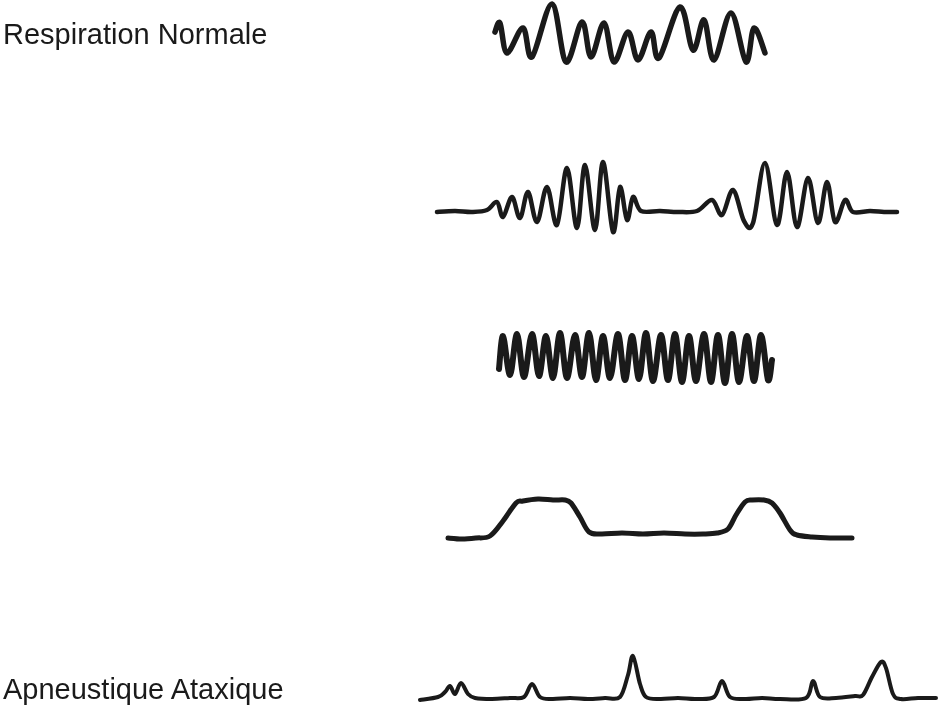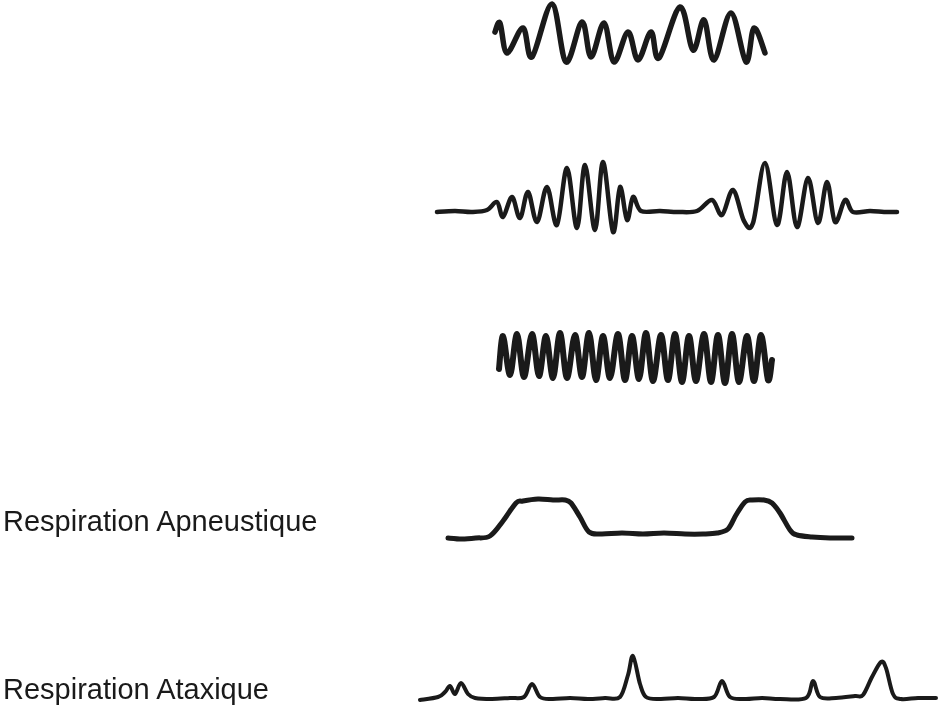--- a/index.html
+++ b/index.html
@@ -37,26 +37,26 @@
     fill: none;
     stroke-linecap: round;
     stroke-linejoin: round;
   }
 </style>
 </head>
 <body style="background: rgb(255, 255, 255);">
 
 <div class="figure">
 
+  <div class="label label-1">Respiration Normale</div>
 
 
 
-  <div class="label label-4">Respiration Apneustique</div>
 
-  <div class="label label-5">Respiration Ataxique</div>
+  <div class="label label-5">Apneustique Ataxique</div>
 
   <svg class="waves" viewBox="0 0 943 708" xmlns="http://www.w3.org/2000/svg">
     <path d="M 495 32 C 495.8 30.5 498 19.5 500 23 C 502 26.5 503.2 52.2 507 53 C 510.8 53.8 518.8 27.3 523 28 C 527.2 28.7 527.2 61 532 57 C 536.8 53 546.3 3.2 552 4 C 557.7 4.8 561 59 566 62 C 571 65 577.8 22.8 582 22 C 586.2 21.2 587.3 56.8 591 57 C 594.7 57.2 600.2 22.2 604 23 C 607.8 23.8 610 60.5 614 62 C 618 63.5 624 32.3 628 32 C 632 31.7 634.2 60 638 60 C 641.8 60 647.5 32.3 651 32 C 654.5 31.7 654.2 62.2 659 58 C 663.8 53.8 674.3 8.3 680 7 C 685.7 5.7 689 47.8 693 50 C 697 52.2 700.5 18.3 704 20 C 707.5 21.7 709.5 61.2 714 60 C 718.5 58.8 725.7 12.7 731 13 C 736.3 13.3 742.2 59.5 746 62 C 749.8 64.5 750.8 29.5 754 28 C 757.2 26.5 763.2 48.8 765 53" stroke="#1a1a1a" stroke-width="5.5"></path>
     <path d="M 437 212 C 440 211.8 449.2 211 455 211 C 460.8 211 466.7 212.2 472 212 C 477.3 211.8 482.8 211.7 487 210 C 491.2 208.3 494.3 200.8 497 202 C 499.7 203.2 500.5 217.8 503 217 C 505.5 216.2 509.2 196.8 512 197 C 514.8 197.2 517.3 218.8 520 218 C 522.7 217.2 525.2 191.3 528 192 C 530.8 192.7 533.8 222.8 537 222 C 540.2 221.2 543.7 186.5 547 187 C 550.3 187.5 553.7 228.2 557 225 C 560.3 221.8 563.7 167.5 567 168 C 570.3 168.5 574 228.5 577 228 C 580 227.5 582 164.7 585 165 C 588 165.3 592 230.5 595 230 C 598 229.5 600 161.7 603 162 C 606 162.3 610.2 227.8 613 232 C 615.8 236.2 617.7 189 620 187 C 622.3 185 624.8 218.3 627 220 C 629.2 221.7 630.7 198.5 633 197 C 635.3 195.5 636.5 208.7 641 211 C 645.5 213.3 653.8 210.8 660 211 C 666.2 211.2 671.8 212 678 212 C 684.2 212 691.3 213 697 211 C 702.7 209 707.8 199.3 712 200 C 716.2 200.7 718.5 216.7 722 215 C 725.5 213.3 729.3 189 733 190 C 736.7 191 740.7 215.5 744 221 C 747.3 226.5 749.5 232.7 753 223 C 756.5 213.3 761 162.7 765 163 C 769 163.3 773.3 223.5 777 225 C 780.7 226.5 783.7 171.7 787 172 C 790.3 172.3 793.5 226 797 227 C 800.5 228 804.5 178.7 808 178 C 811.5 177.3 814.8 222.3 818 223 C 821.2 223.7 824.2 182.2 827 182 C 829.8 181.8 832 219 835 222 C 838 225 842 201.7 845 200 C 848 198.3 848.8 210.2 853 212 C 857.2 213.8 864.8 211 870 211 C 875.2 211 879.5 211.8 884 212 C 888.5 212.2 894.8 212 897 212" stroke="#1a1a1a" stroke-width="4.5"></path>
     <path d="M 499 369 C 499.7 363.5 501.2 335 503 336 C 504.8 337 507.7 375.3 510 375 C 512.3 374.7 514.7 333.7 517 334 C 519.3 334.3 521.5 377 524 377 C 526.5 377 529.5 334.2 532 334 C 534.5 333.8 536.7 375.7 539 376 C 541.3 376.3 543.7 335.7 546 336 C 548.3 336.3 550.7 378.5 553 378 C 555.3 377.5 557.7 333 560 333 C 562.3 333 564.5 377.7 567 378 C 569.5 378.3 572.5 335.2 575 335 C 577.5 334.8 579.7 377.3 582 377 C 584.3 376.7 586.7 332.5 589 333 C 591.3 333.5 593.7 379.5 596 380 C 598.3 380.5 600.7 336.3 603 336 C 605.3 335.7 607.5 378.3 610 378 C 612.5 377.7 615.5 333.7 618 334 C 620.5 334.3 622.7 379.7 625 380 C 627.3 380.3 629.7 336.2 632 336 C 634.3 335.8 636.7 379.5 639 379 C 641.3 378.5 643.7 332.7 646 333 C 648.3 333.3 650.5 380.7 653 381 C 655.5 381.3 658.5 335.2 661 335 C 663.5 334.8 665.7 380.2 668 380 C 670.3 379.8 672.7 333.7 675 334 C 677.3 334.3 679.7 381.7 682 382 C 684.3 382.3 686.7 336.2 689 336 C 691.3 335.8 693.5 381.3 696 381 C 698.5 380.7 701.5 333.8 704 334 C 706.5 334.2 708.7 381.8 711 382 C 713.3 382.2 715.7 334.8 718 335 C 720.3 335.2 722.7 383.2 725 383 C 727.3 382.8 729.7 334.2 732 334 C 734.3 333.8 736.5 381.7 739 382 C 741.5 382.3 744.5 336.2 747 336 C 749.5 335.8 751.7 381.2 754 381 C 756.3 380.8 758.7 335.2 761 335 C 763.3 334.8 766.2 375.8 768 380 C 769.8 384.2 771.3 363.3 772 360" stroke="#1a1a1a" stroke-width="6"></path>
     <path d="M 448 538 C 450.3 538.2 457.3 539 462 539 C 466.7 539 471.3 538.5 476 538 C 480.7 537.5 485.5 538.8 490 536 C 494.5 533.2 498.7 526.5 503 521 C 507.3 515.5 512.7 506.3 516 503 C 519.3 499.7 519.3 501.7 523 501 C 526.7 500.3 533 499.2 538 499 C 543 498.8 548.5 499.8 553 500 C 557.5 500.2 562 499.5 565 500 C 568 500.5 568.5 500.2 571 503 C 573.5 505.8 577 512.2 580 517 C 583 521.8 585.5 529.2 589 532 C 592.5 534.8 595.5 533.8 601 534 C 606.5 534.2 615 533 622 533 C 629 533 636 534 643 534 C 650 534 657 533 664 533 C 671 533 678.5 533.8 685 534 C 691.5 534.2 697.7 534.2 703 534 C 708.3 533.8 712.8 533.8 717 533 C 721.2 532.2 724.8 532 728 529 C 731.2 526 733.2 519.5 736 515 C 738.8 510.5 742.3 504.5 745 502 C 747.7 499.5 748.8 500.3 752 500 C 755.2 499.7 760.7 499.5 764 500 C 767.3 500.5 769.3 500.8 772 503 C 774.7 505.2 777 508.5 780 513 C 783 517.5 787.2 526.3 790 530 C 792.8 533.7 793.3 533.8 797 535 C 800.7 536.2 806.5 536.5 812 537 C 817.5 537.5 823.3 537.8 830 538 C 836.7 538.2 848.3 538 852 538" stroke="#1a1a1a" stroke-width="5"></path>
     <path d="M 420 700 C 423 699.5 433.8 698.3 438 697 C 442.2 695.7 443 693.8 445 692 C 447 690.2 448.3 685.7 450 686 C 451.7 686.3 453.2 694.5 455 694 C 456.8 693.5 458.8 683 461 683 C 463.2 683 465.7 691.5 468 694 C 470.3 696.5 471 697.2 475 698 C 479 698.8 486.2 699 492 699 C 497.8 699 504.7 698.3 510 698 C 515.3 697.7 520.3 699.3 524 697 C 527.7 694.7 529.3 684 532 684 C 534.7 684 536.7 694.5 540 697 C 543.3 699.5 547 698.8 552 699 C 557 699.2 564 698 570 698 C 576 698 582.2 699 588 699 C 593.8 699 599.7 698.3 605 698 C 610.3 697.7 616.2 700.8 620 697 C 623.8 693.2 625.8 681.8 628 675 C 630.2 668.2 631 654.5 633 656 C 635 657.5 637.8 677.2 640 684 C 642.2 690.8 642.7 694.5 646 697 C 649.3 699.5 654.7 698.8 660 699 C 665.3 699.2 672 698 678 698 C 684 698 690 699.2 696 699 C 702 698.8 709.7 700 714 697 C 718.3 694 719.3 681 722 681 C 724.7 681 726.2 694 730 697 C 733.8 700 739.7 698.8 745 699 C 750.3 699.2 756.2 698 762 698 C 767.8 698 772.7 699 780 699 C 787.3 699 800.5 701 806 698 C 811.5 695 810.7 681.2 813 681 C 815.3 680.8 816.2 694.2 820 697 C 823.8 699.8 830.2 698.2 836 698 C 841.8 697.8 850.5 696.5 855 696 C 859.5 695.5 860.2 698.2 863 695 C 865.8 691.8 869 682.5 872 677 C 875 671.5 878.7 663.5 881 662 C 883.3 660.5 884 662.7 886 668 C 888 673.3 890.5 688.8 893 694 C 895.5 699.2 896.8 698.3 901 699 C 905.2 699.7 912.2 698.2 918 698 C 923.8 697.8 933 698 936 698" stroke="#1a1a1a" stroke-width="4"></path>
   </svg>
 
 </div>

